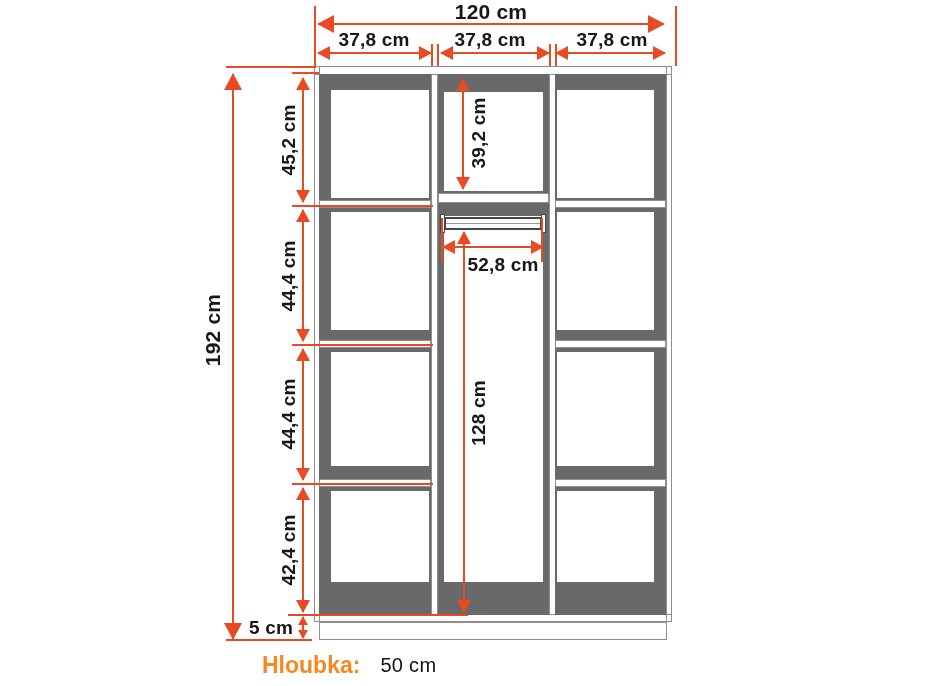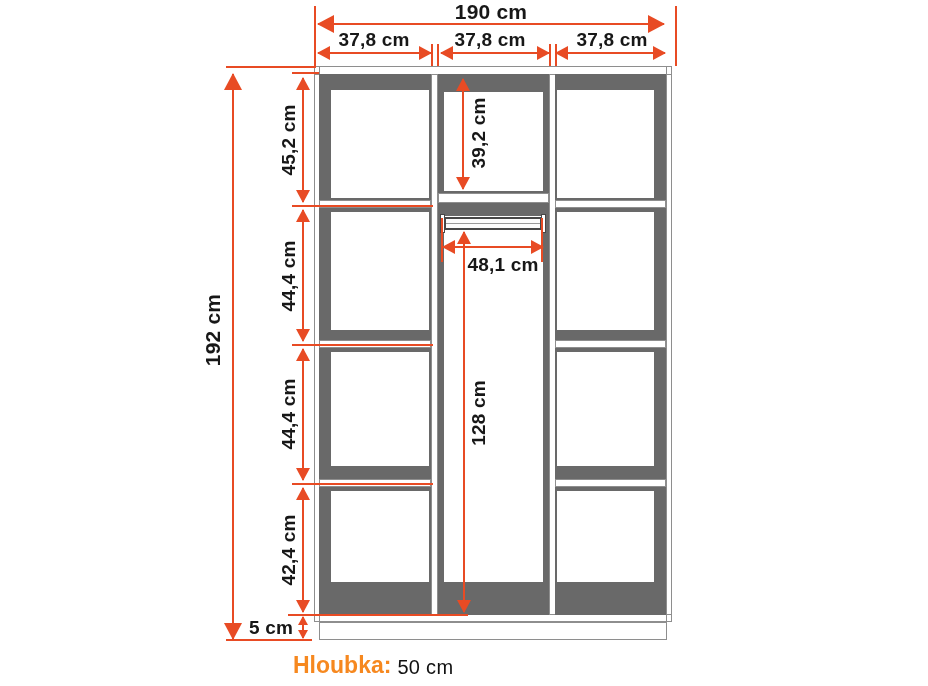--- a/index.html
+++ b/index.html
@@ -38,21 +38,21 @@
   .ah.big::after{top:-8px;border-top-width:9px;border-bottom-width:9px;border-left-width:17px;}
   .av.big::before{left:-8px;border-left-width:9px;border-right-width:9px;border-bottom-width:17px;}
   .av.big::after{left:-8px;border-left-width:9px;border-right-width:9px;border-top-width:17px;}
   .av.sm::before{left:-4px;border-left-width:5px;border-right-width:5px;border-bottom-width:9px;}
   .av.sm::after{left:-4px;border-left-width:5px;border-right-width:5px;border-top-width:9px;}
   
   .lbl{position:absolute;transform:translate(-50%,-50%);font-size:19px;font-weight:600;
        color:var(--ink);white-space:nowrap;letter-spacing:.2px;}
   .lbl.rot{transform:translate(-50%,-50%) rotate(-90deg);}
   .lbl.big-lbl{font-size:21px;}
-  .depth{position:absolute;display:flex;align-items:flex-end;gap:6px;margin-left:31px;}
+  .depth{position:absolute;display:flex;align-items:center;gap:20px;}
   .depth-label{color:var(--orange);font-weight:700;font-size:23px;}
   .depth-value{color:#111;font-weight:500;font-size:20px;letter-spacing:.3px;}
 </style>
 </head>
 <body>
 
 <div class="abs" style="left:0;top:0;width:928px;height:686px;">
 
   <div class="carcass" style="left:314px;top:66px;width:358px;height:556px;"></div>
   <div class="gline" style="left:319px;top:66px;width:1px;height:556px;"></div>
@@ -113,31 +113,31 @@
   <div class="av big" style="left:232px;top:74px;height:565px;"></div>
   <div class="av" style="left:302px;top:78px;height:124px;"></div>
   <div class="av" style="left:302px;top:210px;height:131px;"></div>
   <div class="av" style="left:302px;top:349px;height:131px;"></div>
   <div class="av" style="left:302px;top:488px;height:124px;"></div>
   <div class="av sm" style="left:302px;top:617px;height:21px;"></div>
   <div class="av" style="left:462px;top:79px;height:110px;"></div>
   <div class="av" style="left:463px;top:232px;height:380px;"></div>
   <div class="ah" style="left:443px;top:246px;width:100px;"></div>
 
-  <span class="lbl big-lbl" style="left:491px;top:12px;">190 cm</span>
+  <span class="lbl big-lbl" style="left:491px;top:12px;">120 cm</span>
   <span class="lbl" style="left:374px;top:40px;">37,8 cm</span>
   <span class="lbl" style="left:490px;top:40px;">37,8 cm</span>
   <span class="lbl" style="left:612px;top:40px;">37,8 cm</span>
   <span class="lbl rot big-lbl" style="left:213px;top:330px;">192 cm</span>
   <span class="lbl rot" style="left:289px;top:140px;">45,2 cm</span>
   <span class="lbl rot" style="left:289px;top:276px;">44,4 cm</span>
   <span class="lbl rot" style="left:289px;top:414px;">44,4 cm</span>
   <span class="lbl rot" style="left:289px;top:550px;">42,4 cm</span>
   <span class="lbl rot" style="left:479px;top:133px;">39,2 cm</span>
-  <span class="lbl" style="left:503px;top:265px;">48,1 cm</span>
+  <span class="lbl" style="left:503px;top:265px;">52,8 cm</span>
   <span class="lbl rot" style="left:479px;top:413px;">128 cm</span>
   <span class="lbl" style="left:271px;top:628px;">5 cm</span>
 
   <div class="depth" style="left:262px;top:652px;">
     <span class="depth-label">Hloubka:</span>
     <span class="depth-value">50 cm</span>
   </div>
 
 </div>
 

